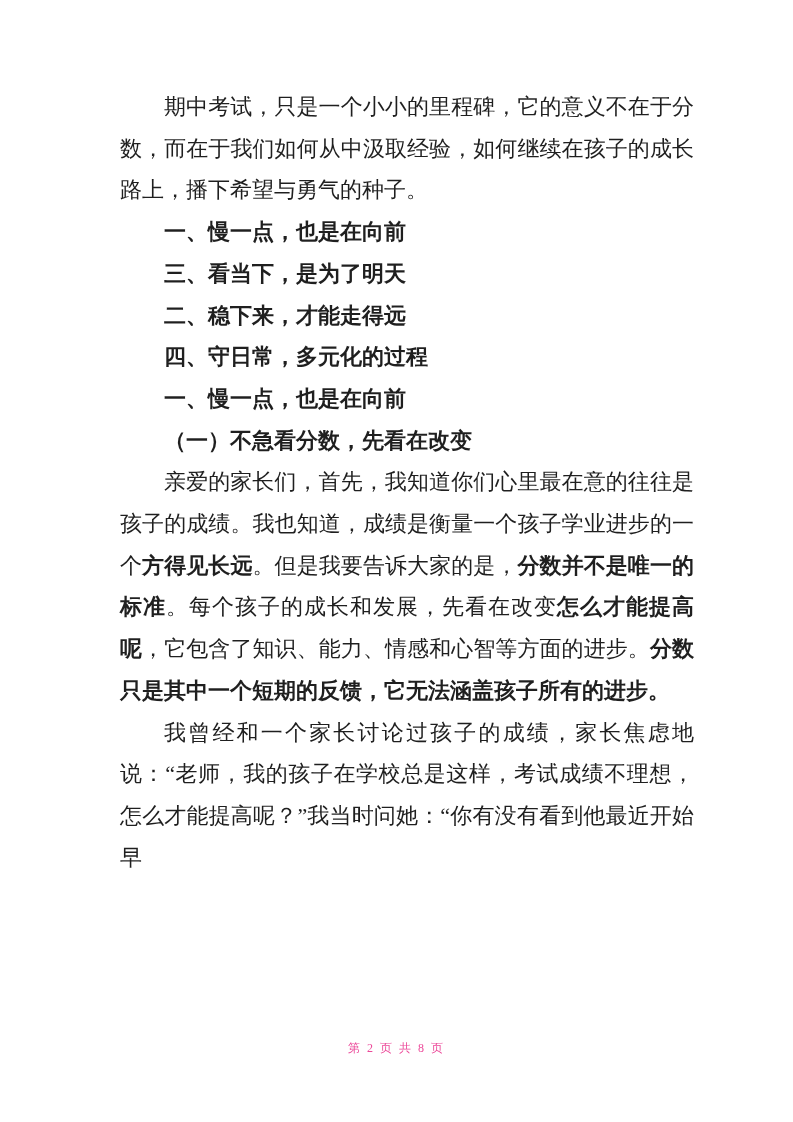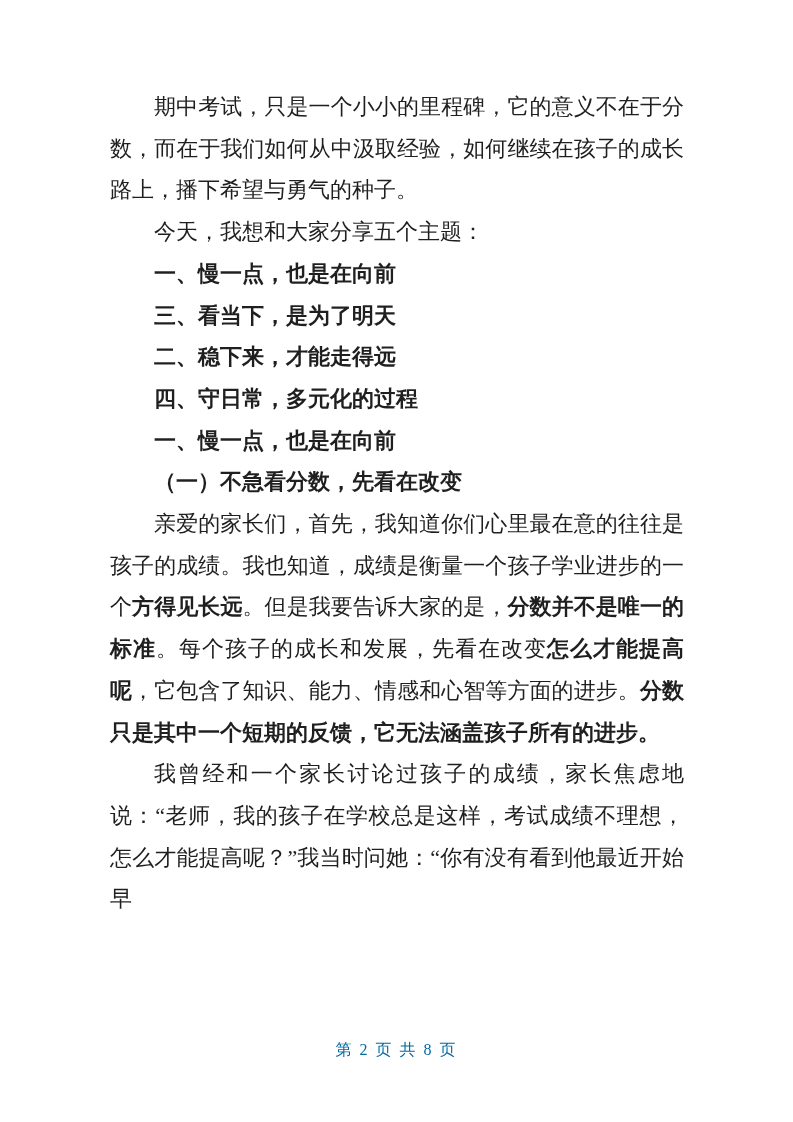--- a/index.html
+++ b/index.html
@@ -11,21 +11,21 @@
     position: relative;
     width: 793px;
     height: 1122px;
     background: #ffffff;
     overflow: hidden;
     font-family: "Liberation Serif", serif;
     color: #1f1f1f;
   }
   .doc-body {
     position: absolute;
-    left: 110px;
+    left: 120px;
     top: 86px;
     width: 574px;
   }
   p.doc-par {
     margin: 0;
     padding: 0;
     font-size: 22px;
     line-height: 41.7px;
     text-align: justify;
     text-indent: 2em;
@@ -36,33 +36,32 @@
   }
   p.doc-par b {
     font-weight: 700;
   }
   .page-footer {
     position: absolute;
     left: 0;
     top: 1040px;
     width: 100%;
     text-align: center;
-    font-size: 16px;
-    color: #0369a1;
+    font-size: 12px;
+    color: #ec4899;
     letter-spacing: 2px;
     font-family: "Liberation Serif", serif;
   }
 </style>
 </head>
 <body>
 
 <div class="page">
   <div class="doc-body">
       <p class="doc-par"><span>期中考试，只是一个小小的里程碑，它的意义不在于分数，而在于我们如何从中汲取经验，如何继续在孩子的成长路上，播下希望与勇气的种子。</span></p>
-      <p class="doc-par"><span>今天，我想和大家分享五个主题：</span></p>
       <p class="doc-par"><b>一、慢一点，也是在向前</b></p>
       <p class="doc-par"><b>三、看当下，是为了明天</b></p>
       <p class="doc-par"><b>二、稳下来，才能走得远</b></p>
       <p class="doc-par"><b>四、守日常，多元化的过程</b></p>
       <p class="doc-par"><b>一、慢一点，也是在向前</b></p>
       <p class="doc-par"><b>（一）不急看分数，先看在改变</b></p>
       <p class="doc-par"><span>亲爱的家长们，首先，我知道你们心里最在意的往往是孩子的成绩。我也知道，成绩是衡量一个孩子学业进步的一个</span><b>方得见长远</b><span>。但是我要告诉大家的是，</span><b>分数并不是唯一的标准</b><span>。每个孩子的成长和发展，先看在改变</span><b>怎么才能提高呢</b><span>，它包含了知识、能力、情感和心智等方面的进步。</span><b>分数只是其中一个短期的反馈，它无法涵盖孩子所有的进步。</b></p>
       <p class="doc-par"><span>我曾经和一个家长讨论过孩子的成绩，家长焦虑地说：“老师，我的孩子在学校总是这样，考试成绩不理想，怎么才能提高呢？”我当时问她：“你有没有看到他最近开始早</span></p>
     </div>
   <div class="page-footer">第 2 页 共 8 页</div>

